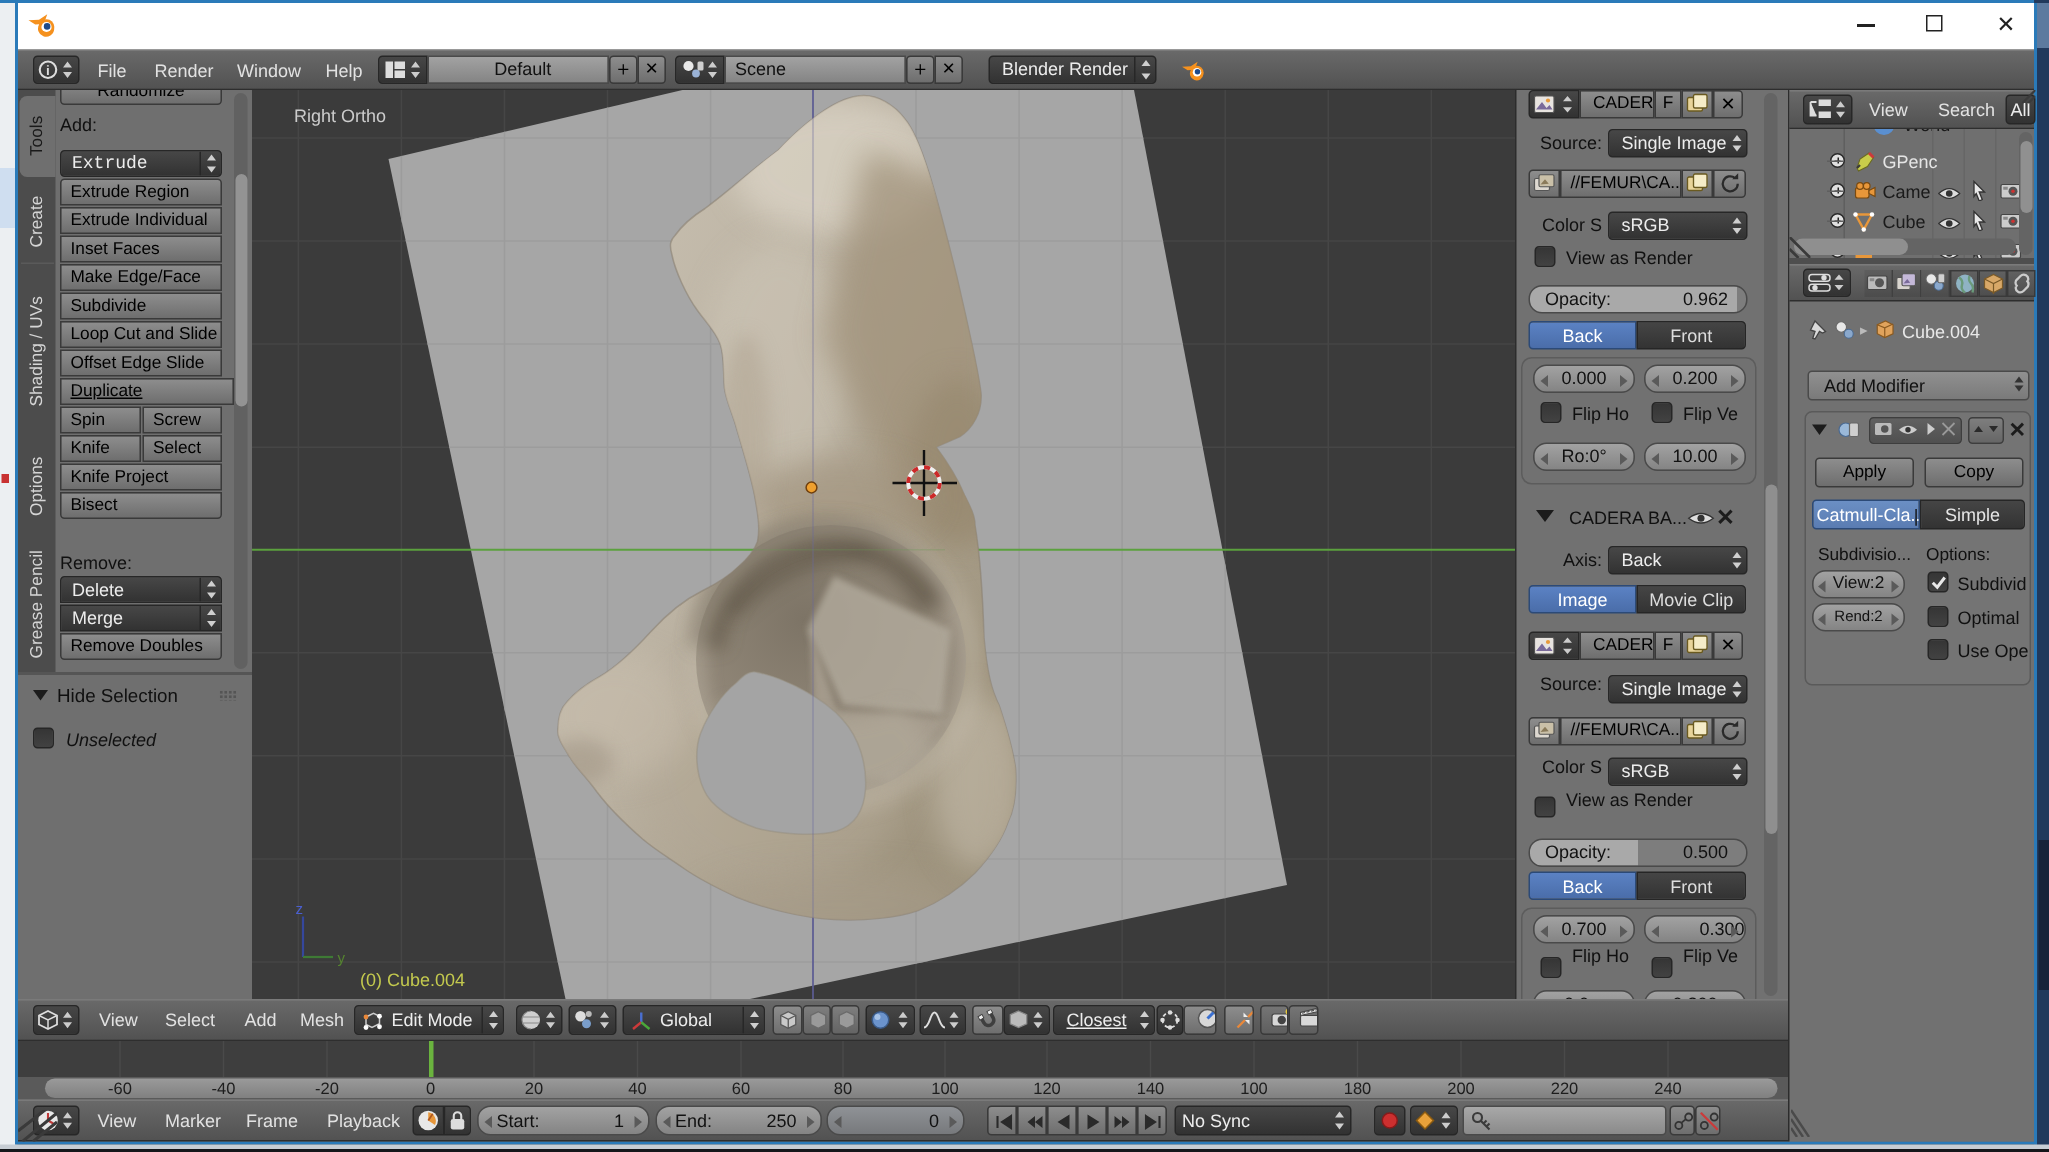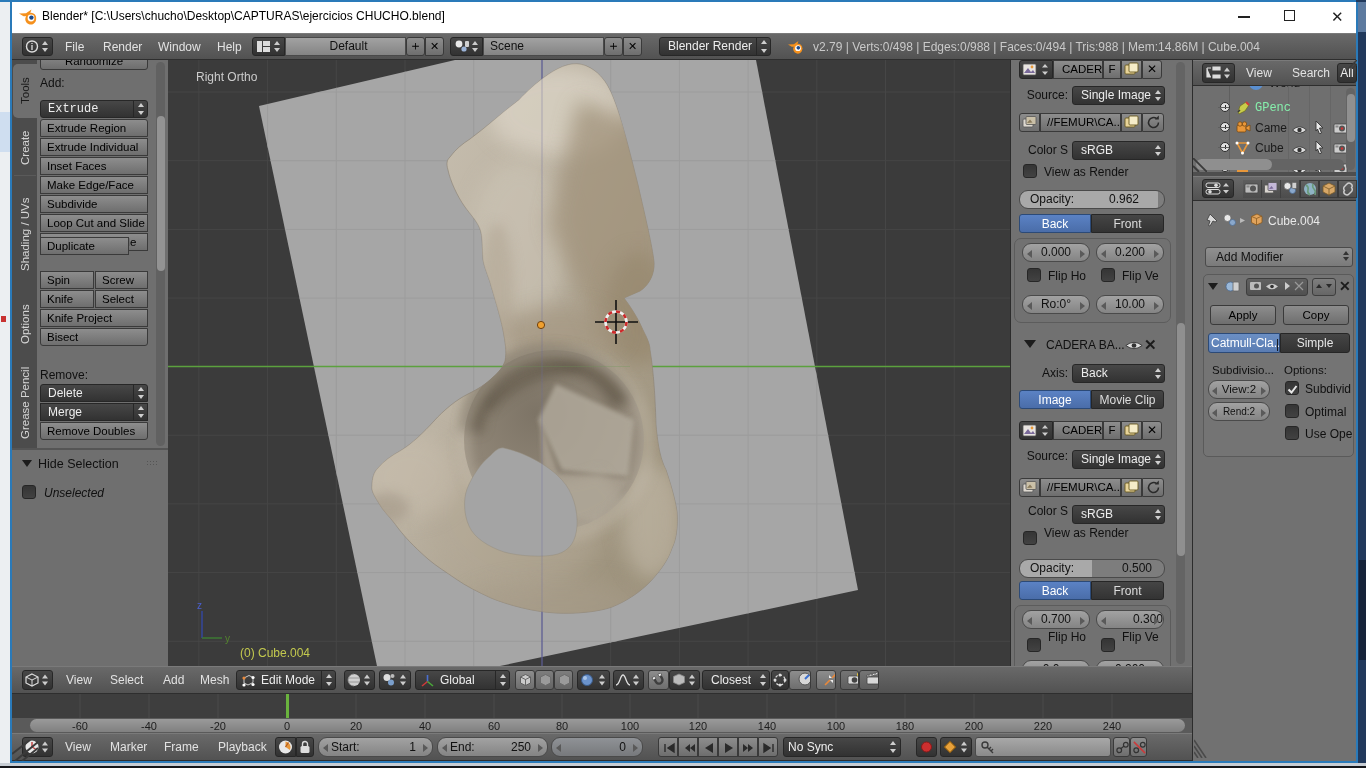--- a/index.html
+++ b/index.html
@@ -35,21 +35,20 @@
 
 <div class="abs" style="left:10px;top:2px;width:1348px;height:761px;background:#717171;border-left:2px solid #2a7ab9;border-right:2px solid #2a7ab9;border-bottom:2px solid #2a7ab9;"></div>
 
 <div class="abs" style="left:12px;top:2px;width:1344px;height:31px;background:#ffffff;"></div>
 <div class="abs" id="blogo" style="left:18px;top:7px;width:20px;height:18px;"><svg width="20" height="18" viewBox="0 0 20 18">
 <path d="M1 6.5 L8 6.2 L13.5 2.5 L12 6.8 A5.4 5.4 0 1 1 8.2 9.2 L5.5 9.3 Z" fill="#f5911e"></path>
 <circle cx="13" cy="11" r="5.2" fill="#f5911e"></circle>
 <circle cx="13" cy="11" r="3.4" fill="#fff"></circle>
 <circle cx="13.4" cy="10.6" r="2.2" fill="#1d4a8a"></circle>
 </svg></div>
-<div class="abs" style="left:42px;top:9px;color:#000;font-size:12px;">Blender* [C:\Users\chucho\Desktop\CAPTURAS\ejercicios CHUCHO.blend]</div>
 <div class="abs" style="left:1238px;top:16px;width:12px;height:1.5px;background:#222;"></div>
 <div class="abs" style="left:1284px;top:10px;width:11px;height:11px;border:1.5px solid #222;"></div>
 <div class="abs" style="left:1331px;top:10px;width:13px;height:13px;color:#222;font-size:15px;line-height:13px;">✕</div>
 
 <div class="abs hdr" id="infohdr" style="left:12px;top:33px;width:1344px;height:27px;"></div>
 <div class="dd" style="left:22px;top:37px;width:31px;height:19px;">
   <svg width="29" height="17" viewBox="0 0 29 17">
         <circle cx="9" cy="8.5" r="5.5" fill="none" stroke="#ddd" stroke-width="1.4"></circle>
         <text x="9" y="12" font-size="9" fill="#ddd" text-anchor="middle" font-weight="bold">i</text>
         <path d="M22 3l3 4h-6z M22 14l3-4h-6z" fill="#ccc"></path>
@@ -84,21 +83,20 @@
 <div class="dd" style="left:659px;top:37px;width:112px;height:19px;line-height:17px;padding-left:8px;">Blender Render<div class="sp">
         <div class="tri-u abs" style="right:3px;top:2px;"></div>
         <div class="tri-d abs" style="right:3px;bottom:2px;"></div>
       </div></div>
 <div class="abs" id="blogo2" style="left:787px;top:39px;width:17px;height:15px;"><svg width="17" height="15" viewBox="0 0 20 18">
 <path d="M1 6.5 L8 6.2 L13.5 2.5 L12 6.8 A5.4 5.4 0 1 1 8.2 9.2 L5.5 9.3 Z" fill="#f5911e"></path>
 <circle cx="13" cy="11" r="5.2" fill="#f5911e"></circle>
 <circle cx="13" cy="11" r="3.4" fill="#fff"></circle>
 <circle cx="13.4" cy="10.6" r="2.2" fill="#1d4a8a"></circle>
 </svg></div>
-<div class="abs" style="left:813px;top:40px;color:#c9c9c9;font-size:12px;">v2.79 | Verts:0/498 | Edges:0/988 | Faces:0/494 | Tris:988 | Mem:14.86M | Cube.004</div>
 
 <div class="abs" id="tshelf" style="left:12px;top:60px;width:156px;height:606px;background:#6f6f6f;"></div>
 <div class="abs" style="left:12px;top:60px;width:25px;height:388px;background:#4c4c4c;"></div>
 <div class="abs tab" style="left:13px;top:64px;width:24px;height:54px;background:#6f6f6f;border-radius:5px 0 0 5px;"></div>
 <div class="abs" style="left:14px;top:64px;writing-mode:vertical-rl;transform:rotate(180deg);height:54px;width:22px;color:#1a1a1a;font-size:11.5px;text-align:center;line-height:22px;">Tools</div>
 <div class="abs" style="left:14px;top:121px;writing-mode:vertical-rl;transform:rotate(180deg);height:55px;width:22px;color:#d5d5d5;font-size:11.5px;text-align:center;line-height:22px;border-top:1px solid #5a5a5a;">Create</div>
 <div class="abs" style="left:14px;top:179px;writing-mode:vertical-rl;transform:rotate(180deg);height:111px;width:22px;color:#d5d5d5;font-size:11.5px;text-align:center;line-height:22px;">Shading / UVs</div>
 <div class="abs" style="left:14px;top:293px;writing-mode:vertical-rl;transform:rotate(180deg);height:63px;width:22px;color:#d5d5d5;font-size:11.5px;text-align:center;line-height:22px;">Options</div>
 <div class="abs" style="left:14px;top:359px;writing-mode:vertical-rl;transform:rotate(180deg);height:88px;width:22px;color:#d5d5d5;font-size:11.5px;text-align:center;line-height:22px;">Grease Pencil</div>
 
@@ -110,21 +108,21 @@
         <div class="tri-u abs" style="right:3px;top:2px;"></div>
         <div class="tri-d abs" style="right:3px;bottom:2px;"></div>
       </div></div>
 <div class="btn" style="left:40px;top:119px;width:108px;height:18px;border-radius:3px 3px 0 0;">Extrude Region</div>
 <div class="btn" style="left:40px;top:138px;width:108px;height:18px;border-radius:0;">Extrude Individual</div>
 <div class="btn" style="left:40px;top:157px;width:108px;height:18px;border-radius:0;">Inset Faces</div>
 <div class="btn" style="left:40px;top:176px;width:108px;height:18px;border-radius:0;">Make Edge/Face</div>
 <div class="btn" style="left:40px;top:195px;width:108px;height:18px;border-radius:0;">Subdivide</div>
 <div class="btn" style="left:40px;top:214px;width:108px;height:18px;border-radius:0;">Loop Cut and Slide</div>
 <div class="btn" style="left:40px;top:233px;width:108px;height:18px;border-radius:0;">Offset Edge Slide</div>
-<div class="btn" style="left:40px;top:237px;width:89px;height:18px;border-radius:0;">Duplicate</div>
+<div class="btn" style="left:40px;top:252px;width:116px;height:18px;border-radius:0;text-decoration:underline;">Duplicate</div>
 <div class="btn" style="left:40px;top:271px;width:54px;height:18px;border-radius:0;">Spin</div>
 <div class="btn" style="left:95px;top:271px;width:53px;height:18px;border-radius:0;">Screw</div>
 <div class="btn" style="left:40px;top:290px;width:54px;height:18px;border-radius:0;">Knife</div>
 <div class="btn" style="left:95px;top:290px;width:53px;height:18px;border-radius:0;">Select</div>
 <div class="btn" style="left:40px;top:309px;width:108px;height:18px;border-radius:0;">Knife Project</div>
 <div class="btn" style="left:40px;top:328px;width:108px;height:18px;border-radius:0 0 3px 3px;">Bisect</div>
 <div class="lbl" style="left:40px;top:368px;">Remove:</div>
 <div class="dd" style="left:40px;top:384px;width:108px;height:18px;line-height:16px;padding-left:7px;border-radius:3px 3px 0 0;">Delete<div class="sp">
         <div class="tri-u abs" style="right:3px;top:2px;"></div>
         <div class="tri-d abs" style="right:3px;bottom:2px;"></div>
@@ -304,21 +302,21 @@
           </svg></div>
         <div class="lbl" style="left:1068px;top:143px;transform:translateX(-100%);">Color S</div>
         <div class="dd" style="left:1072px;top:141px;width:93px;height:19px;line-height:17px;padding-left:8px;">sRGB<div class="sp" style="border:none;width:13px;">
             <div class="tri-u abs" style="right:3px;top:3px;"></div>
             <div class="tri-d abs" style="right:3px;bottom:3px;"></div>
           </div></div>
         <div class="chk" style="left:1023px;top:164px;"></div>
         <div class="lbl" style="left:1044px;top:165px;">View as Render</div>
         <div class="pill" style="left:1019px;top:190px;width:146px;height:19px;line-height:17px;background:linear-gradient(90deg,#a9a9a9 96%,#7d7d7d 96%);border:1px solid #4a4a4a;">
           <span style="position:absolute;left:10px;">Opacity:</span>
-          <span style="position:absolute;right:25px;">0.962</span>
+          <span style="position:absolute;right:12px;">0.962</span>
         </div>
         <div class="abs" style="left:1019px;top:214px;width:72px;height:19px;background:linear-gradient(#5b82c4,#4a6da9);border:1px solid #2c4a77;border-radius:3px 0 0 3px;color:#fff;font-size:12px;text-align:center;line-height:18px;">Back</div>
         <div class="abs" style="left:1091px;top:214px;width:73px;height:19px;background:linear-gradient(#454545,#333);border:1px solid #262626;border-radius:0 3px 3px 0;color:#ddd;font-size:12px;text-align:center;line-height:18px;">Front</div>
         <div class="abs" style="left:1014px;top:238px;width:157px;height:85px;border:1px solid #5c5c5c;border-radius:7px;"></div>
         <div class="pill" style="left:1022px;top:243px;width:68px;height:19px;line-height:17px;text-align:center;">0.000<div class="arrL" style="left:4px;top:6px;"></div><div class="arrR" style="right:4px;top:6px;"></div></div>
         <div class="pill" style="left:1096px;top:243px;width:68px;height:19px;line-height:17px;text-align:center;">0.200<div class="arrL" style="left:4px;top:6px;"></div><div class="arrR" style="right:4px;top:6px;"></div></div>
         <div class="chk" style="left:1027px;top:268px;"></div>
         <div class="lbl" style="left:1048px;top:269px;">Flip Ho</div>
         <div class="chk" style="left:1101px;top:268px;"></div>
         <div class="lbl" style="left:1122px;top:269px;">Flip Ve</div>
@@ -424,21 +422,21 @@
       <div class="abs" style="left:27px;top:16px;width:10px;height:10px;border:1px solid #2a2a2a;border-radius:50%;background:#e0e0e0;">
         <div class="abs" style="left:2px;top:3.5px;width:4px;height:1px;background:#222;"></div>
         <div class="abs" style="left:3.5px;top:2px;width:1px;height:4px;background:#222;"></div>
       </div>
       <div class="abs" style="left:25px;top:21px;width:11px;height:1px;background:#5f5f5f;"></div>
       <div class="abs" style="left:42px;top:14px;"><svg width="15" height="15">
           <path d="M3 12L5 6l6-4l3 3l-4 6l-6 3z" fill="#c8cc4a" stroke="#6a6a20" stroke-width="0.7"></path>
           <path d="M11 2l3 3" stroke="#cc3a3a" stroke-width="2"></path>
           <path d="M3 12l2-2" stroke="#3a3a3a" stroke-width="1.5"></path>
         </svg></div>
-      <div class="abs" style="left:62px;top:15px;color:#86efac;font-size:12px;font-family:Liberation Mono, monospace;">GPenc</div>
+      <div class="abs" style="left:62px;top:15px;color:#e5e5e5;font-size:12px;">GPenc</div>
       <div class="abs" style="left:27px;top:36px;width:10px;height:10px;border:1px solid #2a2a2a;border-radius:50%;background:#e0e0e0;">
         <div class="abs" style="left:2px;top:3.5px;width:4px;height:1px;background:#222;"></div>
         <div class="abs" style="left:3.5px;top:2px;width:1px;height:4px;background:#222;"></div>
       </div>
       <div class="abs" style="left:25px;top:41px;width:11px;height:1px;background:#5f5f5f;"></div>
       <div class="abs" style="left:42px;top:34px;"><svg width="16" height="15">
           <rect x="2" y="5" width="9" height="7" rx="1.5" fill="#e8973a" stroke="#7a4a10" stroke-width="0.8"></rect>
           <circle cx="5" cy="4" r="2.2" fill="#e8973a" stroke="#7a4a10" stroke-width="0.8"></circle>
           <circle cx="9.5" cy="4" r="2.2" fill="#e8973a" stroke="#7a4a10" stroke-width="0.8"></circle>
           <path d="M11 7l4-2v6l-4-2z" fill="#e8973a" stroke="#7a4a10" stroke-width="0.8"></path>
@@ -684,21 +682,21 @@
           <rect x="3.6" y="1.5" width="3" height="2.6" fill="#efefef" stroke="#3f3f3f" stroke-width="0.6"></rect>
           <rect x="10.4" y="1.5" width="3" height="2.6" fill="#efefef" stroke="#3f3f3f" stroke-width="0.6"></rect>
         </g>
       </svg></div>
 <div class="dd" style="left:669px;top:670px;width:31px;height:20px;">
   <svg width="29" height="18" viewBox="0 0 29 18">
         <path d="M9 3l5.5 2.5v6L9 14l-5.5-2.5v-6z" fill="#bbb" stroke="#888" stroke-width="0.8"></path>
         <path d="M22 3.5l3 4h-6z M22 14.5l3-4h-6z" fill="#ccc"></path>
       </svg>
 </div>
-<div class="dd" style="left:702px;top:670px;width:68px;height:20px;line-height:18px;padding-left:8px;">Closest<div class="sp" style="border:none;width:13px;">
+<div class="dd" style="left:702px;top:670px;width:68px;height:20px;line-height:18px;padding-left:8px;text-decoration:underline;">Closest<div class="sp" style="border:none;width:13px;">
         <div class="tri-u abs" style="right:3px;top:3px;"></div>
         <div class="tri-d abs" style="right:3px;bottom:3px;"></div>
       </div></div>
 <div class="dd" style="left:771px;top:670px;width:18px;height:20px;"><svg width="16" height="18" viewBox="0 0 16 18">
         <circle cx="8" cy="9" r="5" fill="none" stroke="#ddd" stroke-width="1.2" stroke-dasharray="2.5 2"></circle>
         <circle cx="8" cy="4" r="1.5" fill="#ddd"></circle>
         <circle cx="8" cy="14" r="1.5" fill="#ddd"></circle>
         <circle cx="3" cy="9" r="1.5" fill="#ddd"></circle>
         <circle cx="13" cy="9" r="1.5" fill="#ddd"></circle>
       </svg></div>

